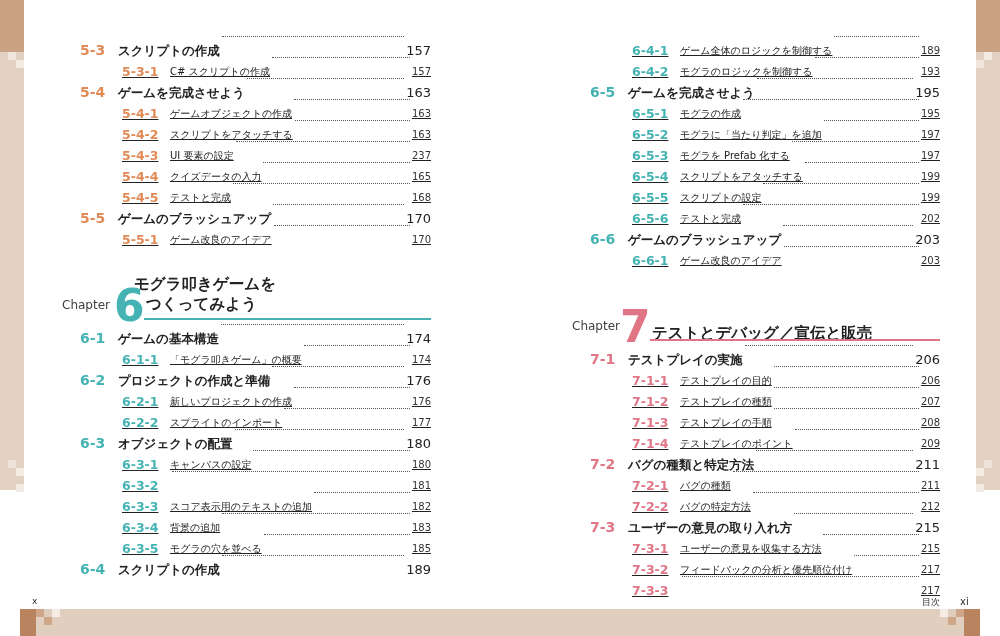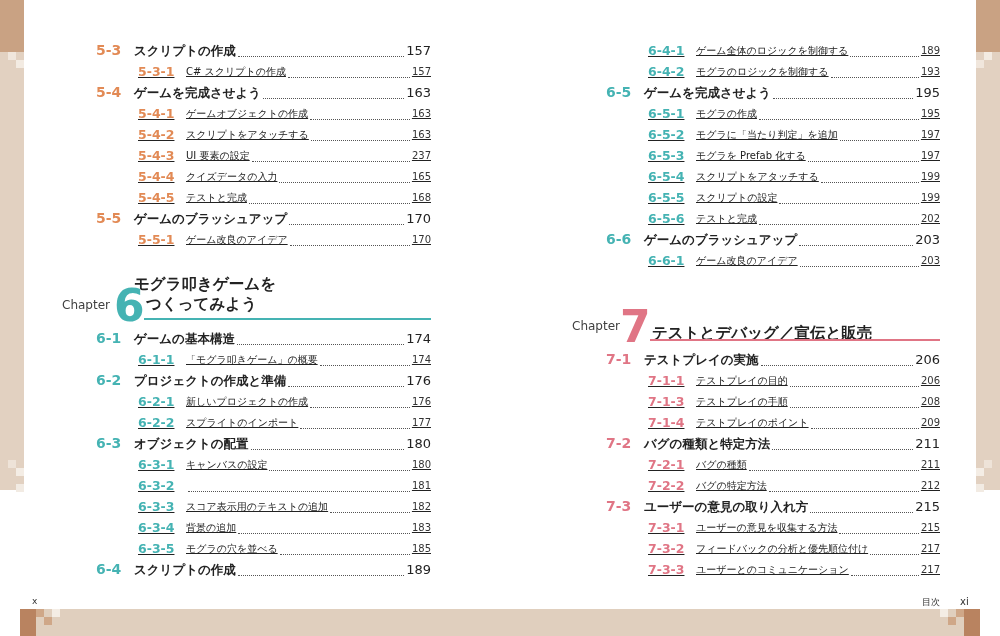--- a/index.html
+++ b/index.html
@@ -7,21 +7,21 @@
   .deco { position:absolute; }
   .bar-left { left:0; top:0; width:24px; height:490px; background:#e2d1c1; }
   .bar-left-top { left:0; top:0; width:24px; height:52px; background:#c9a283; }
   .bar-right { right:0; top:0; width:24px; height:490px; background:#e2d1c1; }
   .bar-right-top { right:0; top:0; width:24px; height:52px; background:#c9a283; }
   .bottom-bar { left:20px; right:20px; top:609px; height:27px; background:#e0cfbe; }
   .px { position:absolute; width:8px; height:8px; }
   .toc { position:absolute; top:40px; }
   .toc-left { left:80px; width:351px; }
   .toc-right { left:590px; width:350px; }
-  .row { display:flex; align-items:flex-end; height:21px; line-height:21px; white-space:nowrap;margin-left:16px; }
+  .row { display:flex; align-items:flex-start; height:21px; line-height:21px; white-space:nowrap; }
   .row.l1 { font-size:12.5px; font-weight:bold; }
   .row.l2 { font-size:10px; padding-left:42px;text-decoration:underline; }
   .num { display:inline-block; font-family:"DejaVu Sans", sans-serif; font-weight:bold; }
   .l1 .num { width:38px; font-size:14px; }
   .l2 .num { width:48px; font-size:12.5px; }
   .title { flex:0 0 auto; }
   .dots { flex:1 1 auto; border-bottom:1px dotted #555; margin:0 2px; position:relative; top:-4px; }
   .page { flex:0 0 auto; font-weight:normal; }
   .l1 .page { font-size:13px; }
   .l2 .page { font-size:10px; color:#333; }
@@ -298,20 +298,26 @@
         <span class="dots"></span>
         <span class="page">206</span>
       </div>
       <div class="row l2">
         <span class="num">7-1-1</span>
         <span class="title">テストプレイの目的</span>
         <span class="dots"></span>
         <span class="page">206</span>
       </div>
       <div class="row l2">
+        <span class="num">7-1-2</span>
+        <span class="title">テストプレイの種類</span>
+        <span class="dots"></span>
+        <span class="page">207</span>
+      </div>
+      <div class="row l2">
         <span class="num">7-1-3</span>
         <span class="title">テストプレイの手順</span>
         <span class="dots"></span>
         <span class="page">208</span>
       </div>
       <div class="row l2">
         <span class="num">7-1-4</span>
         <span class="title">テストプレイのポイント</span>
         <span class="dots"></span>
         <span class="page">209</span>
@@ -347,20 +353,19 @@
         <span class="page">215</span>
       </div>
       <div class="row l2">
         <span class="num">7-3-2</span>
         <span class="title">フィードバックの分析と優先順位付け</span>
         <span class="dots"></span>
         <span class="page">217</span>
       </div>
       <div class="row l2">
         <span class="num">7-3-3</span>
-        <span class="title">ユーザーとのコミュニケーション</span>
         <span class="dots"></span>
         <span class="page">217</span>
       </div>
     </div>
 </div>
 <div class="folio" style="left:922px;">目次</div>
 <div class="folio" style="left:960px;font-size:10px;">xi</div>
 
 </body></html>

